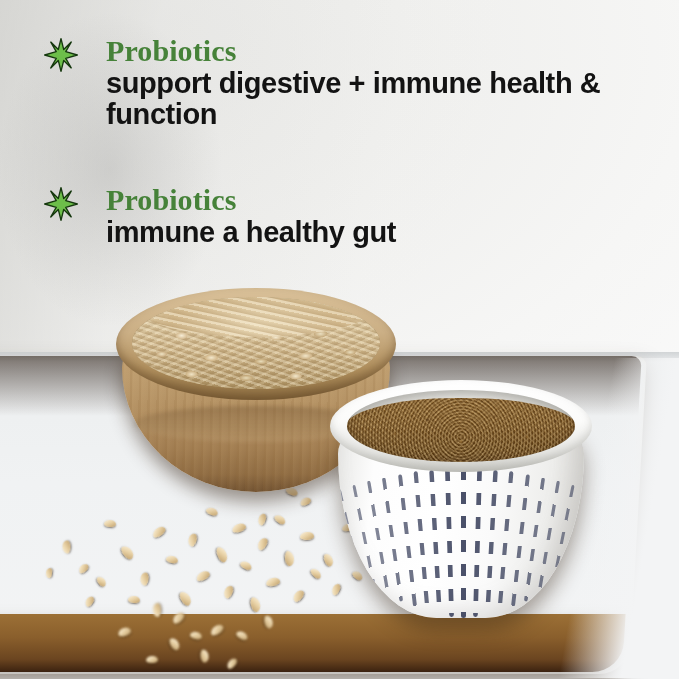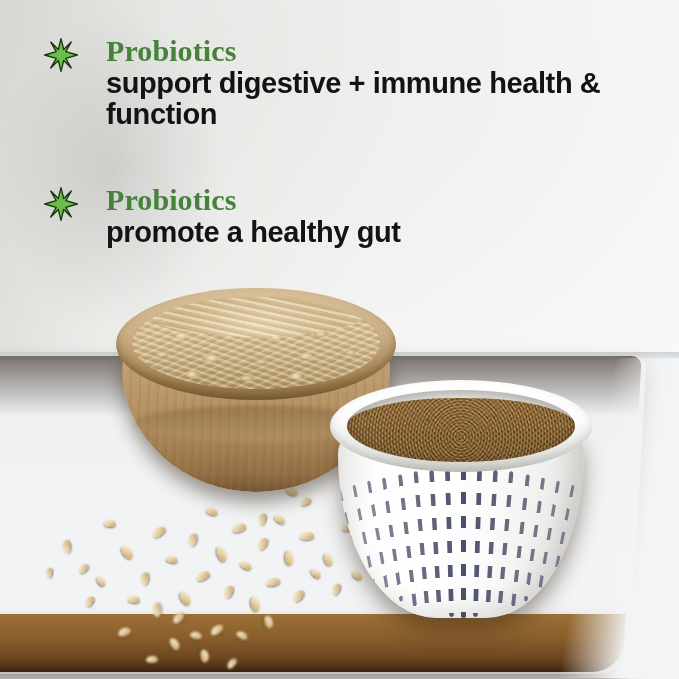--- a/index.html
+++ b/index.html
@@ -439,17 +439,17 @@
       </svg>
       <h2 class="heading">Probiotics</h2>
       <p class="subtext">support digestive + immune health &amp; function</p>
     </div>
 
     <div class="bullet-row b2">
       <svg class="star-icon" viewBox="0 0 100 100" aria-hidden="true">
         <polygon points="50,2 58,34 80,12 64,40 98,50 64,60 80,88 58,66 50,98 42,66 20,88 36,60 2,50 36,40 20,12 42,34" fill="#6dbe4a" stroke="#16380f" stroke-width="4" stroke-linejoin="round"></polygon>
       </svg>
       <h2 class="heading">Probiotics</h2>
-      <p class="subtext">promote a healthy gut</p>
+      <p class="subtext">immune a healthy gut</p>
     </div>
 
   </div>
 </div>
 
 </body></html>

